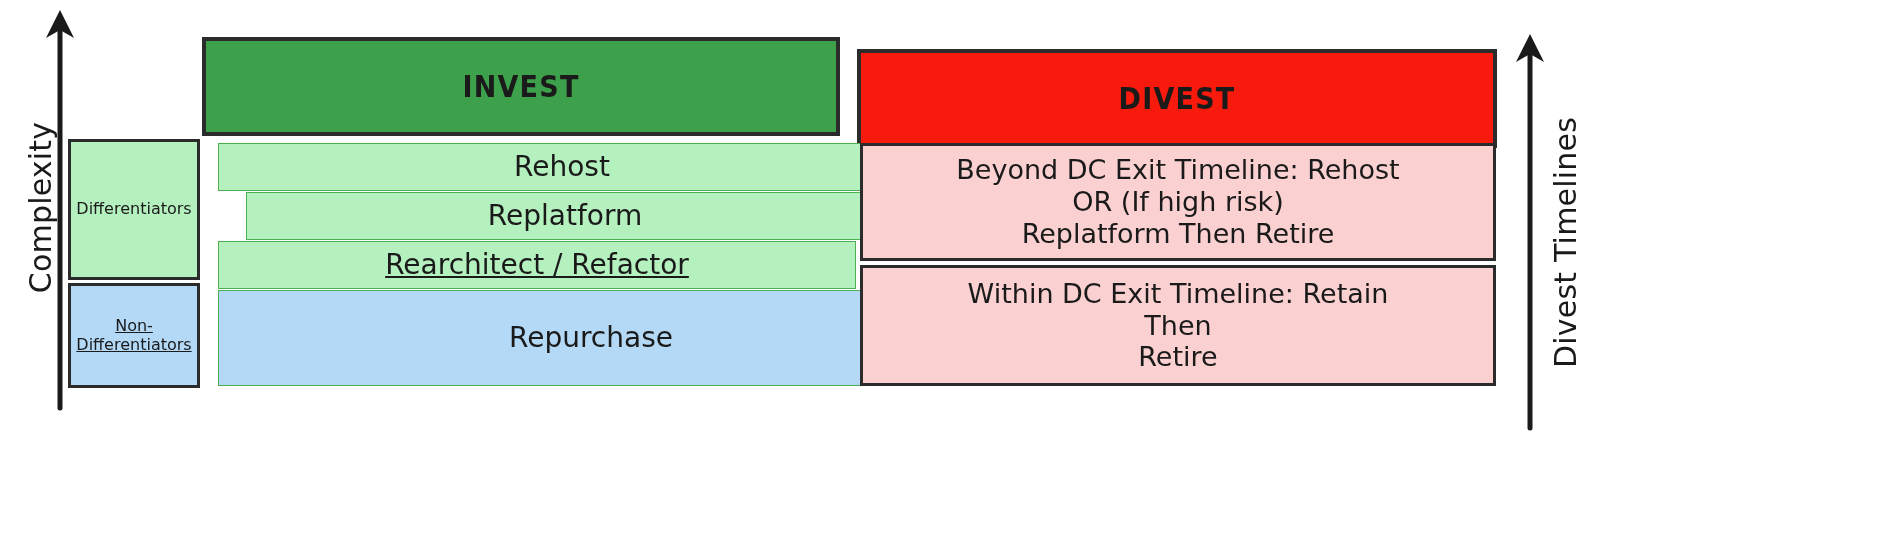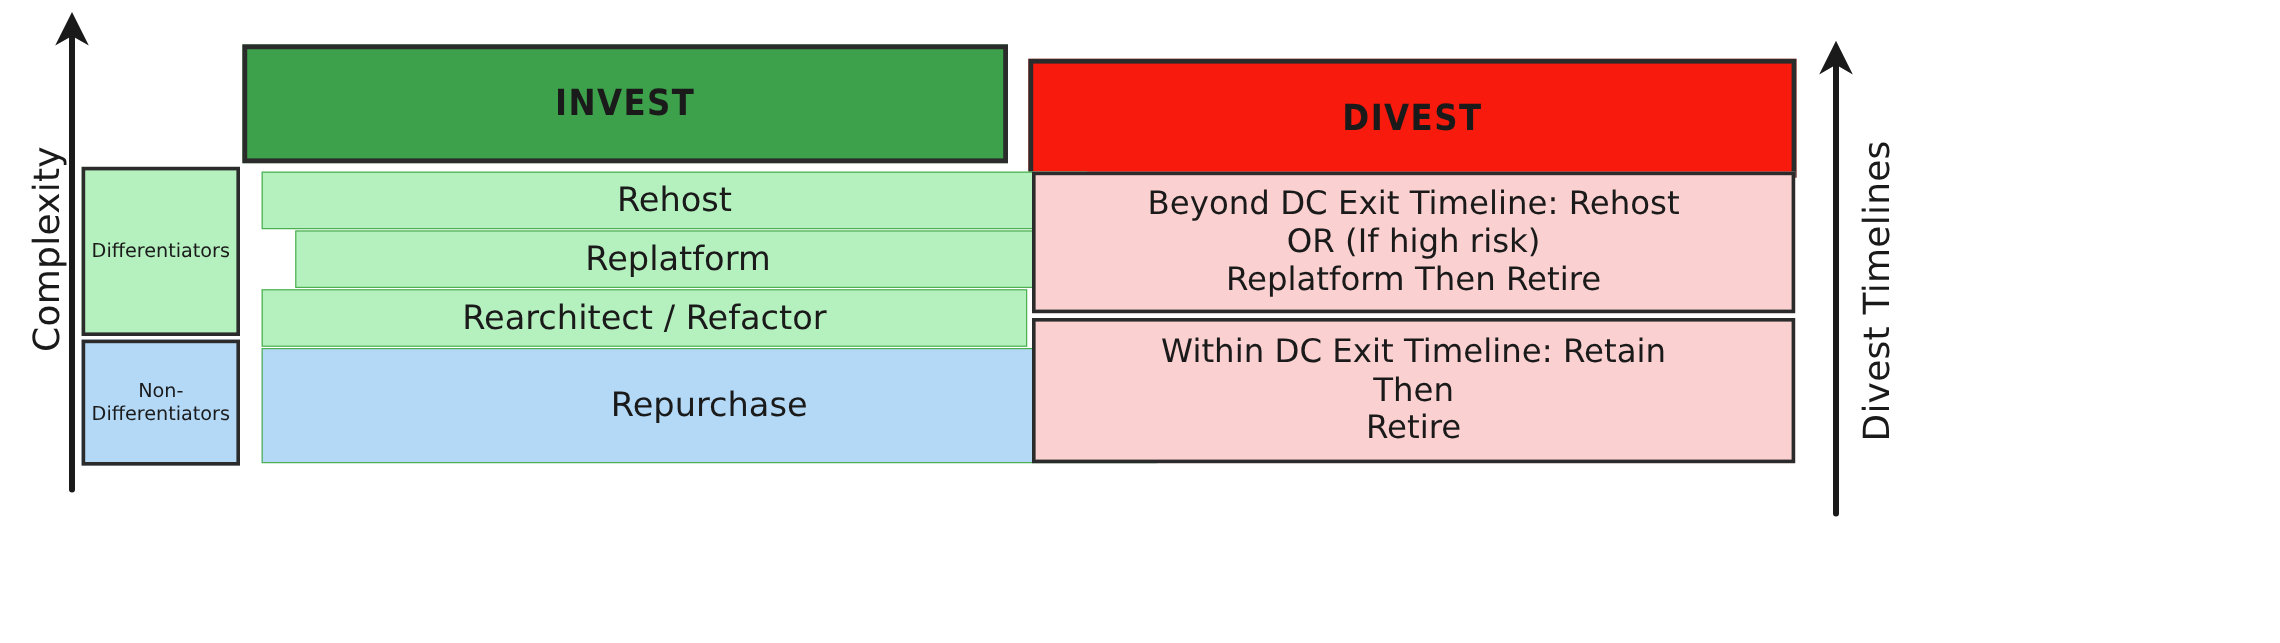--- a/index.html
+++ b/index.html
@@ -69,20 +69,21 @@
     padding: 0 4px;
     text-align: right;
   }
   #cat-differentiators {
     left: 68px;  top: 139px;  width: 132px; height: 141px;
     background: #b5f0bf;
   }
   #cat-nondifferentiators {
     left: 68px;  top: 283px;  width: 132px; height: 105px;
     background: #b3d9f7;
+    text-decoration: underline;
   }
 
   
   .header-box {
     border: 4px solid #2b2b2b;
     font-size: 30px;
     font-weight: 700;
     letter-spacing: 1.2px;
     font-family: "DejaVu Sans", "Liberation Sans", sans-serif;
     font-stretch: condensed;
@@ -97,21 +98,21 @@
     margin-top: 12px;
   }
 
   
   .strategy-box {
     border: 1px solid #4caf50;
     font-size: 28px;
   }
   #strategy-rehost       { left: 218px; top: 143px; width: 688px; height: 48px; background: #b5f0bf; }
   #strategy-replatform   { left: 218px; top: 192px; width: 638px; height: 48px; background: #b5f0bf; margin-left: 28px; }
-  #strategy-rearchitect  { left: 218px; top: 241px; width: 638px; height: 48px; background: #b5f0bf; }
+  #strategy-rearchitect  { left: 218px; top: 241px; width: 638px; height: 48px; background: #b5f0bf; text-decoration: underline; }
   #strategy-repurchase   { left: 218px; top: 290px; width: 746px; height: 96px; background: #b3d9f7; }
 
   
   .timeline-box {
     border: 3px solid #2b2b2b;
     font-size: 27px;
     flex-direction: column;
     background: #fad0d0;
   }
   #timeline-beyond { left: 860px; top: 143px; width: 636px; height: 118px; }

